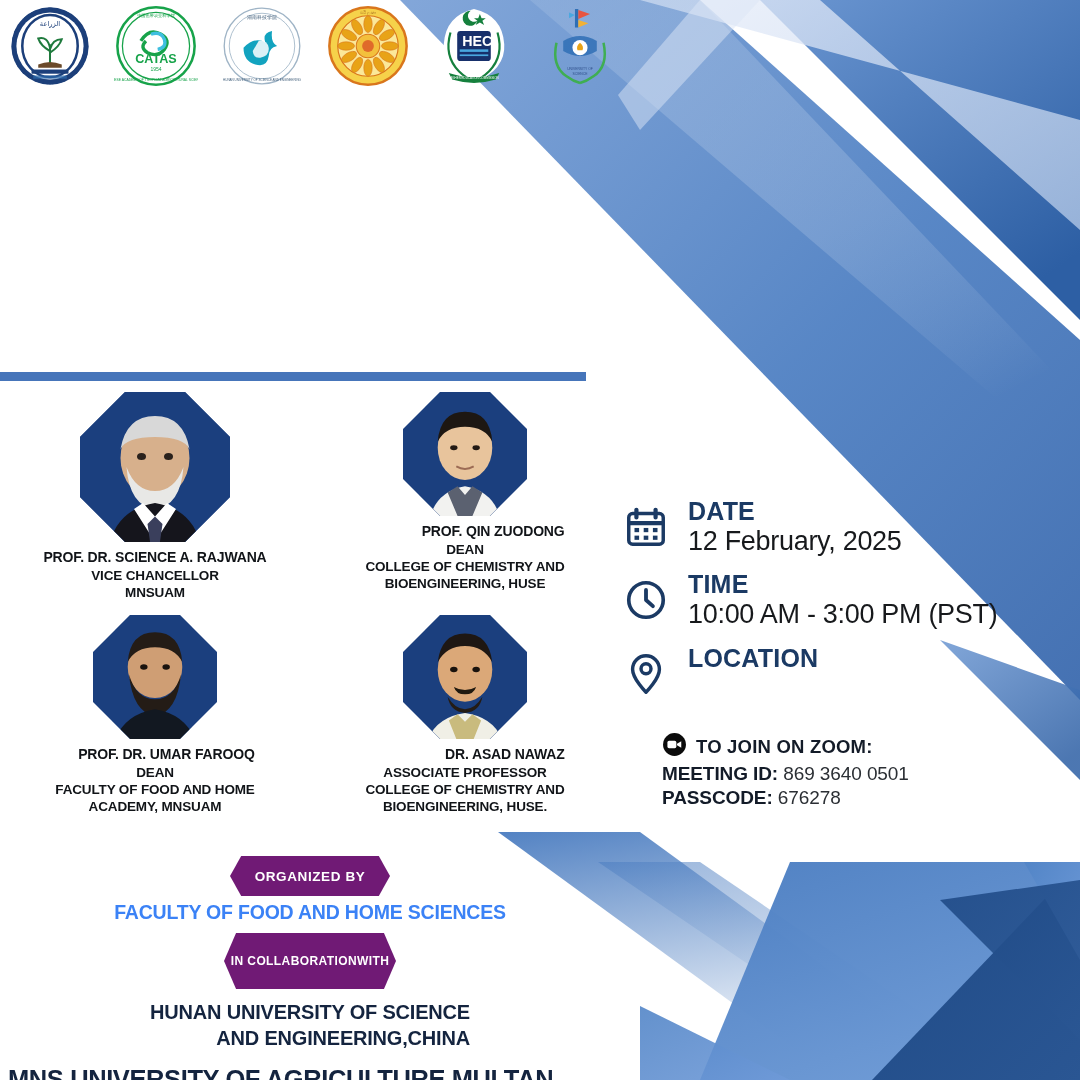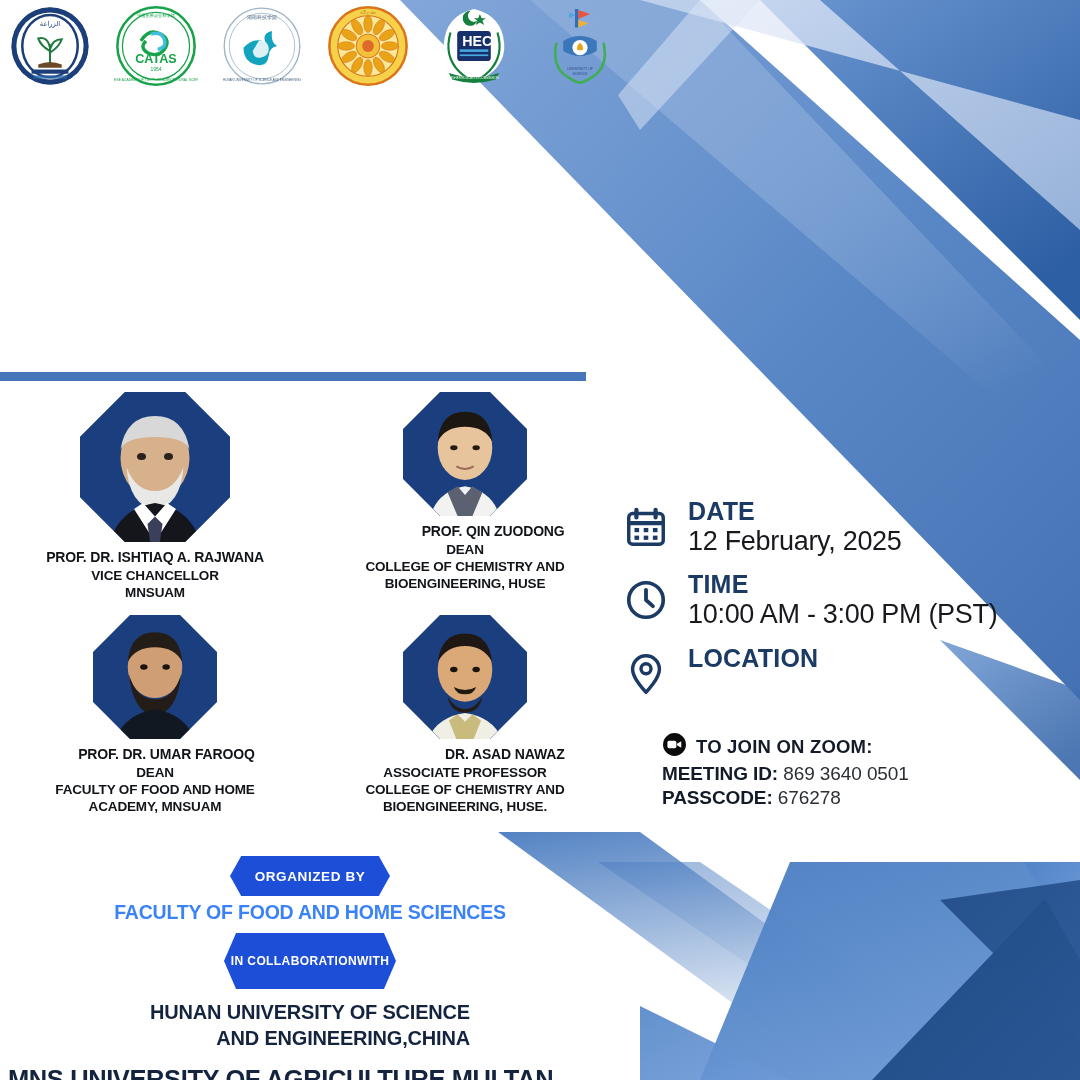--- a/index.html
+++ b/index.html
@@ -78,21 +78,21 @@
   .zoom-head .zt {
     font-size:18.5px; font-weight:800; color:#131b28; letter-spacing:0.2px;
   }
   .zoom-line { font-size:19px; color:#2b2f34; margin-top:2px; letter-spacing:-0.1px; }
   .zoom-line b { color:#131b28; font-weight:800; }
 
   
   .org { position:absolute; left:0; top:856px; width:620px; z-index:5;
          display:flex; flex-direction:column; align-items:center; }
   .ribbon {
-    background:#1d4ed8; color:#fff; text-align:center;
+    background:#701a75; color:#fff; text-align:center;
     clip-path:polygon(7% 0,93% 0,100% 50%,93% 100%,7% 100%,0 50%);
     display:flex; align-items:center; justify-content:center;
   }
   .ribbon-1 { width:160px; height:40px; font-size:13.5px; font-weight:600; letter-spacing:0.6px; }
   .ribbon-2 { width:172px; height:56px; font-size:12px; font-weight:600; letter-spacing:0.4px;
               line-height:1.25; flex-direction:row; }
   .org-name {
     margin:5px 0 9px; font-size:19.5px; font-weight:800; color:#3b82f6;
     letter-spacing:-0.2px; text-align:left;
   }
@@ -292,21 +292,21 @@
             <path d="M27 38 q4-22 23-22 q19 0 23 22 q-4-8-23-8 q-19 0-23 8z" fill="#d8d8d8"></path>
             <path d="M31 50 q2 26 19 28 q17-2 19-28 q-6 16-19 16 q-13 0-19-16z" fill="#e8e8e6"></path>
             <ellipse cx="41" cy="43" rx="3" ry="2.4" fill="#2a211c"></ellipse>
             <ellipse cx="59" cy="43" rx="3" ry="2.4" fill="#2a211c"></ellipse>
             <path d="M20 100 q6-22 30-26 q24 4 30 26z" fill="#15151c"></path>
             <path d="M42 74 l8 9 l8-9 l6 4 l-14 22 l-14-22z" fill="#fff"></path>
             <path d="M50 83 l5 5 l-2 14 l-3 3 l-3-3 l-2-14z" fill="#3a3f5c"></path>
           </svg>
         </div>
         <div class="spk-cap">
-          <div class="nm">PROF. DR. ISHTIAQ A. RAJWANA</div>
+          <div class="nm">PROF. DR. SCIENCE A. RAJWANA</div>
           <div>VICE CHANCELLOR</div>
           <div>MNSUAM</div>
         </div>
       </div>
 
       <div class="spk">
         <div class="oct sm">
           <svg viewBox="0 0 100 100">
             <rect width="100" height="100" fill="#1b3f7e"></rect>
             <ellipse cx="50" cy="45" rx="22" ry="26" fill="#e8c49c"></ellipse>

